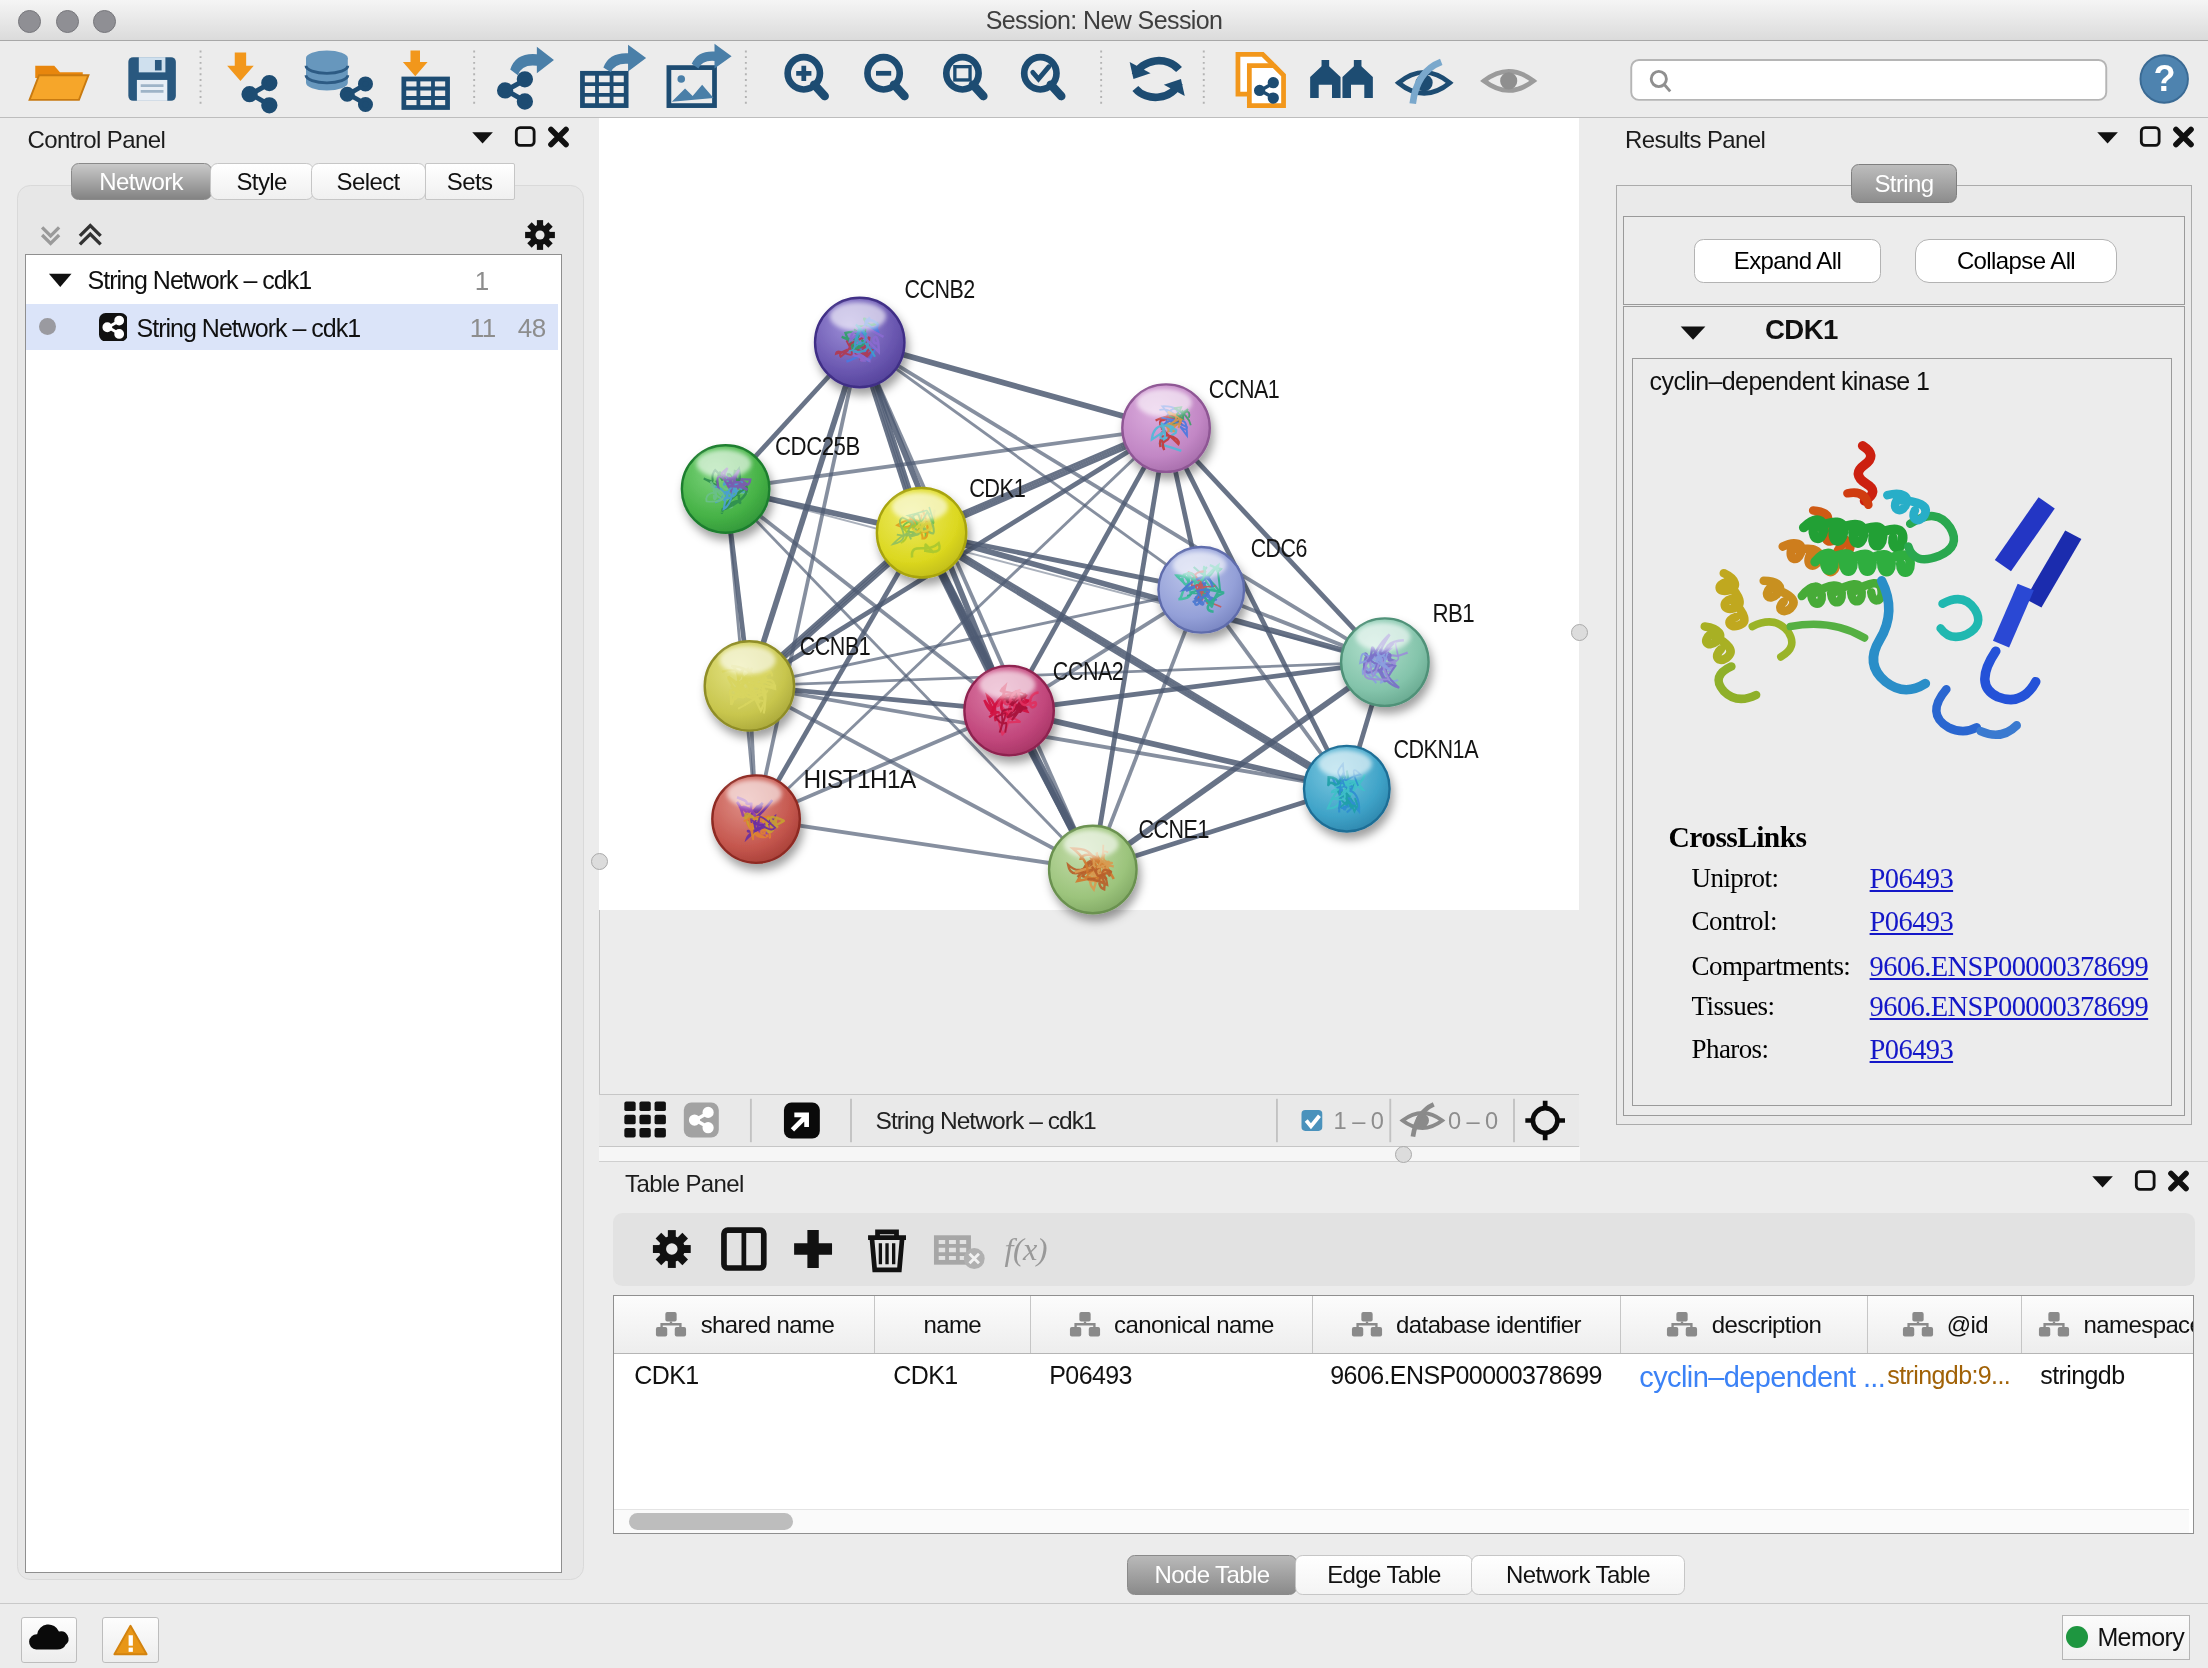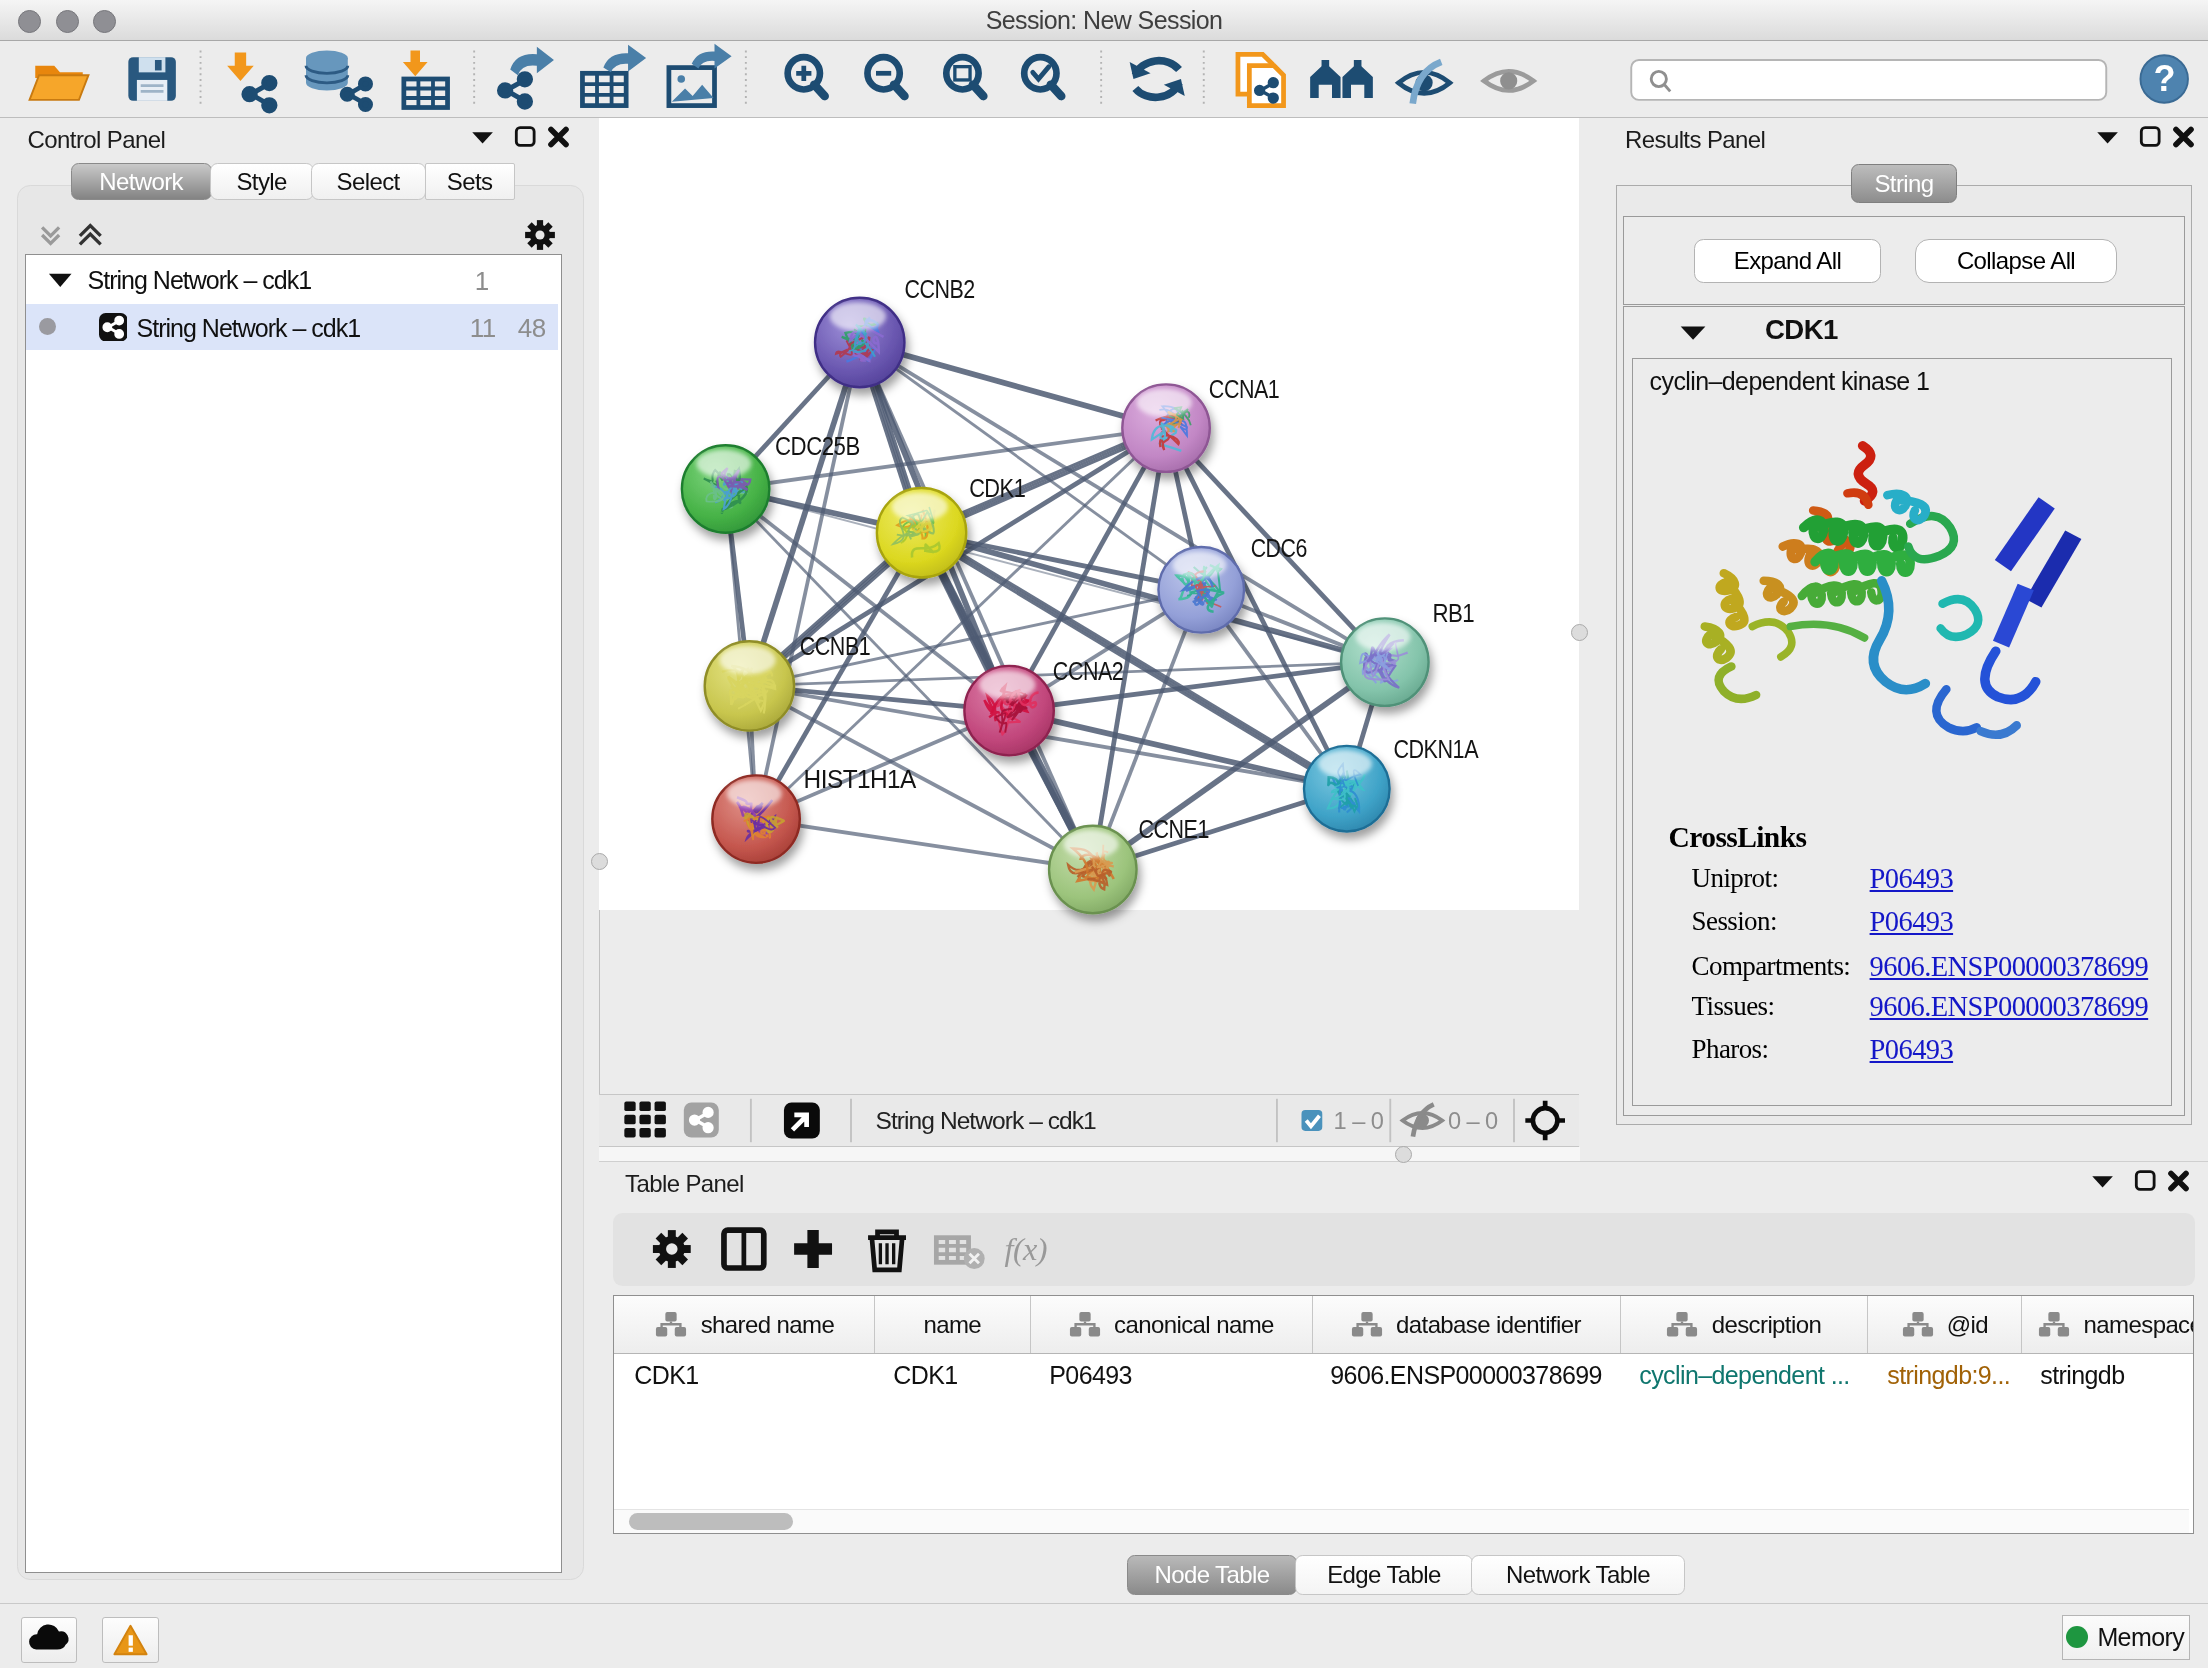--- a/index.html
+++ b/index.html
@@ -630,21 +630,21 @@
           <path d="M414 72 l-46 66 -17 -12 46 -66 z" fill="#2336c4"></path>
           <path d="M442 104 l-42 72 -17 -9 42 -72 z" fill="#1b2cae"></path>
           <path d="M392 158 l-26 60 -17 -7 26 -60 z" fill="#2a48d4"></path>
           <path d="M352 222 q-24 36 2 48 q26 10 40 -16" fill="none" stroke="#2452d8" stroke-width="10" stroke-linecap="round"></path>
           <path d="M300 262 q-22 26 2 40 q16 8 30 0" fill="none" stroke="#2a66d0" stroke-width="9" stroke-linecap="round"></path>
           <path d="M336 306 q22 10 38 -6" fill="none" stroke="#3a7ad0" stroke-width="9" stroke-linecap="round"></path>
         </svg>
         <div class="abs" style="left:36px;top:462px;font-family:'Liberation Serif',serif;font-weight:bold;font-size:29.5px;color:#000;">CrossLinks</div>
         <div class="abs" style="left:59px;top:504px;font-family:'Liberation Serif',serif;font-size:27px;color:#000;">Uniprot:</div>
         <div class="abs" style="left:237px;top:504px;font-family:'Liberation Serif',serif;font-size:28.5px;color:#1417c8;text-decoration:underline;">P06493</div>
-        <div class="abs" style="left:59px;top:547px;font-family:'Liberation Serif',serif;font-size:27px;color:#000;">Session:</div>
+        <div class="abs" style="left:59px;top:547px;font-family:'Liberation Serif',serif;font-size:27px;color:#000;">Control:</div>
         <div class="abs" style="left:237px;top:547px;font-family:'Liberation Serif',serif;font-size:28.5px;color:#1417c8;text-decoration:underline;">P06493</div>
         <div class="abs" style="left:59px;top:592px;font-family:'Liberation Serif',serif;font-size:27px;color:#000;">Compartments:</div>
         <div class="abs" style="left:237px;top:592px;font-family:'Liberation Serif',serif;font-size:28.5px;color:#1417c8;text-decoration:underline;">9606.ENSP00000378699</div>
         <div class="abs" style="left:59px;top:632px;font-family:'Liberation Serif',serif;font-size:27px;color:#000;">Tissues:</div>
         <div class="abs" style="left:237px;top:632px;font-family:'Liberation Serif',serif;font-size:28.5px;color:#1417c8;text-decoration:underline;">9606.ENSP00000378699</div>
         <div class="abs" style="left:59px;top:675px;font-family:'Liberation Serif',serif;font-size:27px;color:#000;">Pharos:</div>
         <div class="abs" style="left:237px;top:675px;font-family:'Liberation Serif',serif;font-size:28.5px;color:#1417c8;text-decoration:underline;">P06493</div>
       </div>
     </div>
   </div>
@@ -734,21 +734,21 @@
               <rect x="1" y="18" width="12" height="10" rx="2"></rect>
               <rect x="21" y="18" width="12" height="10" rx="2"></rect>
               <path d="M17 12 v4 M7 18 v-3 h20 v3" stroke="#8a8a8a" stroke-width="2.5" fill="none"></path>
             </g>
           </svg>namespace</div>
       </div>
       <div class="abs" style="left:20px;top:65px;font-size:25px;color:#111;white-space:nowrap;">CDK1</div>
       <div class="abs" style="left:279px;top:65px;font-size:25px;color:#111;white-space:nowrap;">CDK1</div>
       <div class="abs" style="left:435px;top:65px;font-size:25px;color:#111;white-space:nowrap;">P06493</div>
       <div class="abs" style="left:716px;top:65px;font-size:25px;color:#111;white-space:nowrap;">9606.ENSP00000378699</div>
-      <div class="abs" style="left:1025px;top:65px;font-size:25px;color:#0f766e;white-space:nowrap;">cyclin–dependent ...</div>
+      <div class="abs" style="left:1025px;top:65px;font-size:29px;color:#3b82f6;white-space:nowrap;">cyclin–dependent ...</div>
       <div class="abs" style="left:1273px;top:65px;font-size:25px;color:#a16207;white-space:nowrap;">stringdb:9...</div>
       <div class="abs" style="left:1426px;top:65px;font-size:25px;color:#111;white-space:nowrap;">stringdb</div>
       <div class="abs" style="left:0;top:213px;width:1575px;height:24px;background:#fafafa;border-top:1px solid #e4e4e4;">
         <div class="abs" style="left:14.3px;top:2.9px;width:164px;height:17px;background:#bdbdbd;border-radius:8.6px;"></div>
       </div>
     </div>
     <div class="abs" style="left:528px;top:393px;width:168px;height:38px;background:linear-gradient(#b9b9b9,#8a8a8a);color:#fff;border:1px solid #8a8a8a;font-size:24px;border-radius:7.6px;display:flex;align-items:center;justify-content:center;">Node Table</div>
     <div class="abs" style="left:696px;top:393px;width:176px;height:38px;background:linear-gradient(#ffffff,#f4f4f4);color:#111;border:1px solid #c6c6c6;font-size:24px;border-radius:7.6px;display:flex;align-items:center;justify-content:center;">Edge Table</div>
     <div class="abs" style="left:872px;top:393px;width:212px;height:38px;background:linear-gradient(#ffffff,#f4f4f4);color:#111;border:1px solid #c6c6c6;font-size:24px;border-radius:7.6px;display:flex;align-items:center;justify-content:center;">Network Table</div>
   </div>

